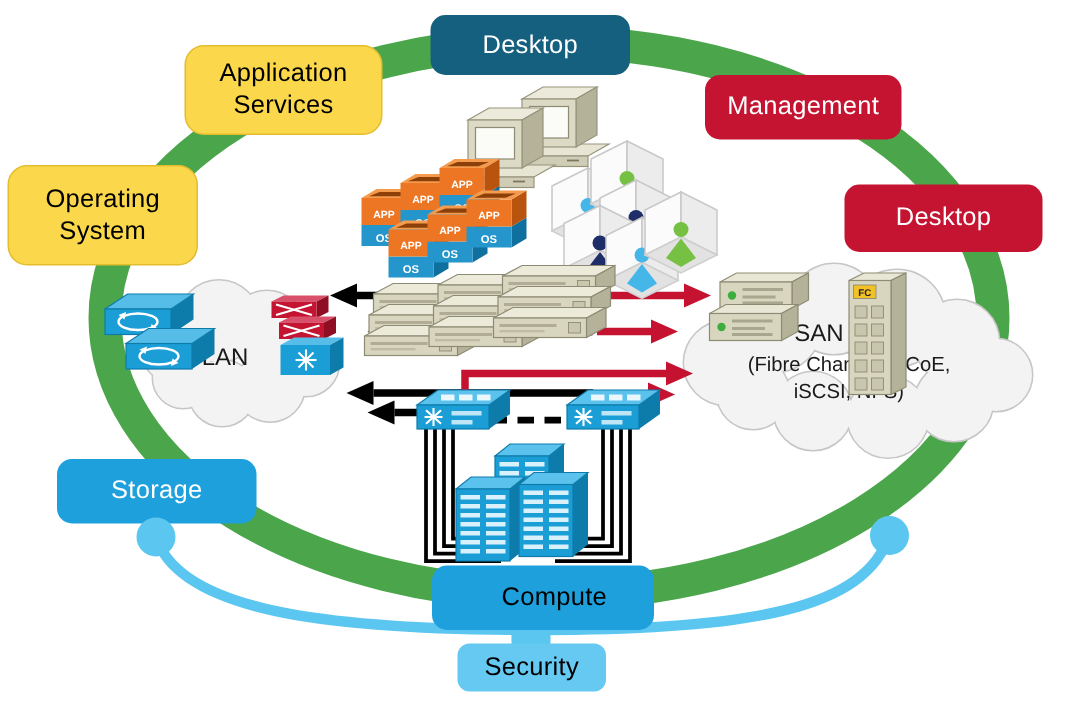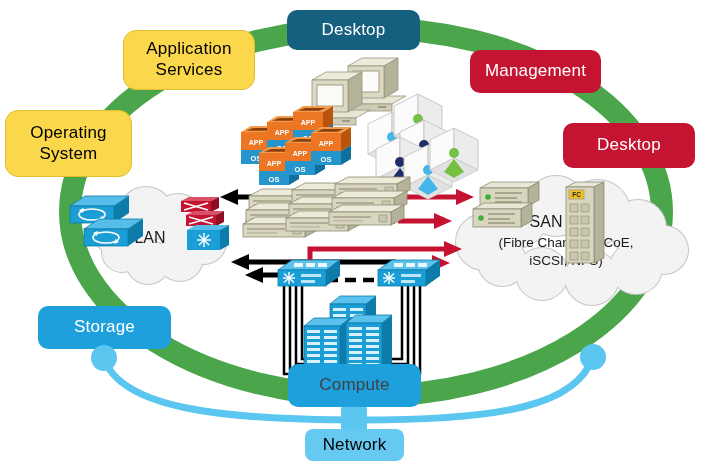--- a/index.html
+++ b/index.html
@@ -11,21 +11,21 @@
         text-align:center;border-radius:10px;font-size:17px;line-height:1.22;letter-spacing:.2px;}
   .node-desktop{left:287px;top:10px;width:133px;height:40px;background:#16607f;color:#fff;}
   .node-appsvc{left:123px;top:30px;width:132px;height:60px;background:#fbd84b;color:#000;
                border:1.5px solid #e3bd2d;border-radius:13px;padding:0 6px;box-sizing:border-box;}
   .node-mgmt{left:470px;top:50px;width:131px;height:43px;background:#c41432;color:#fff;}
   .node-os{left:5px;top:110px;width:127px;height:67px;background:#fbd84b;color:#000;
            border:1.5px solid #e3bd2d;border-radius:13px;padding:0 6px;box-sizing:border-box;}
   .node-security{left:563px;top:123px;width:132px;height:45px;background:#c41432;color:#fff;}
   .node-network{left:38px;top:306px;width:133px;height:43px;background:#1ea0dc;color:#fff;}
   .node-storage{left:527px;top:304px;width:132px;height:43px;background:#1ea0dc;color:#fff;}
-  .node-compute{left:288px;top:364px;width:133px;height:43px;background:#1ea0dc;color:#404040;}
+  .node-compute{left:288px;top:377px;width:133px;height:43px;background:#1ea0dc;color:#000000;padding-left:15px;}
   .node-cabling{left:305px;top:429px;width:99px;height:32px;background:#66c9f2;color:#000;border-radius:8px;}
   .dot{position:absolute;z-index:3;width:26px;height:26px;border-radius:50%;background:#5bc6f0;}
   .dot-network{left:91px;top:345px;}
   .dot-storage{left:580px;top:344px;}
   .stub{position:absolute;z-index:1;left:341px;top:402px;width:26px;height:34px;border-radius:8px;background:#5bc6f0;}
   .cloud-stroke circle{fill:#f3f3f3;stroke:#c6c6c6;stroke-width:2;}
   .cloud-fill circle{fill:#f3f3f3;}
   .blk{stroke:#000;stroke-width:5;fill:none;}
   .red{stroke:#c41230;stroke-width:5;fill:none;}
   .cable{stroke:#000;stroke-width:2.5;fill:none;}
@@ -314,18 +314,18 @@
 
 <div class="stub"></div>
 
 <div class="node node-desktop">Desktop</div>
 <div class="node node-mgmt">Management</div>
 <div class="node node-appsvc">Application Services</div>
 <div class="node node-os">Operating System</div>
 <div class="node node-security">Desktop</div>
 <div class="node node-network">Storage</div>
 <div class="node node-compute">Compute</div>
-<div class="node node-cabling">Network</div>
+<div class="node node-cabling">Security</div>
 
 <div class="dot dot-network"></div>
 <div class="dot dot-storage"></div>
 
 </div>
 
 </body></html>

